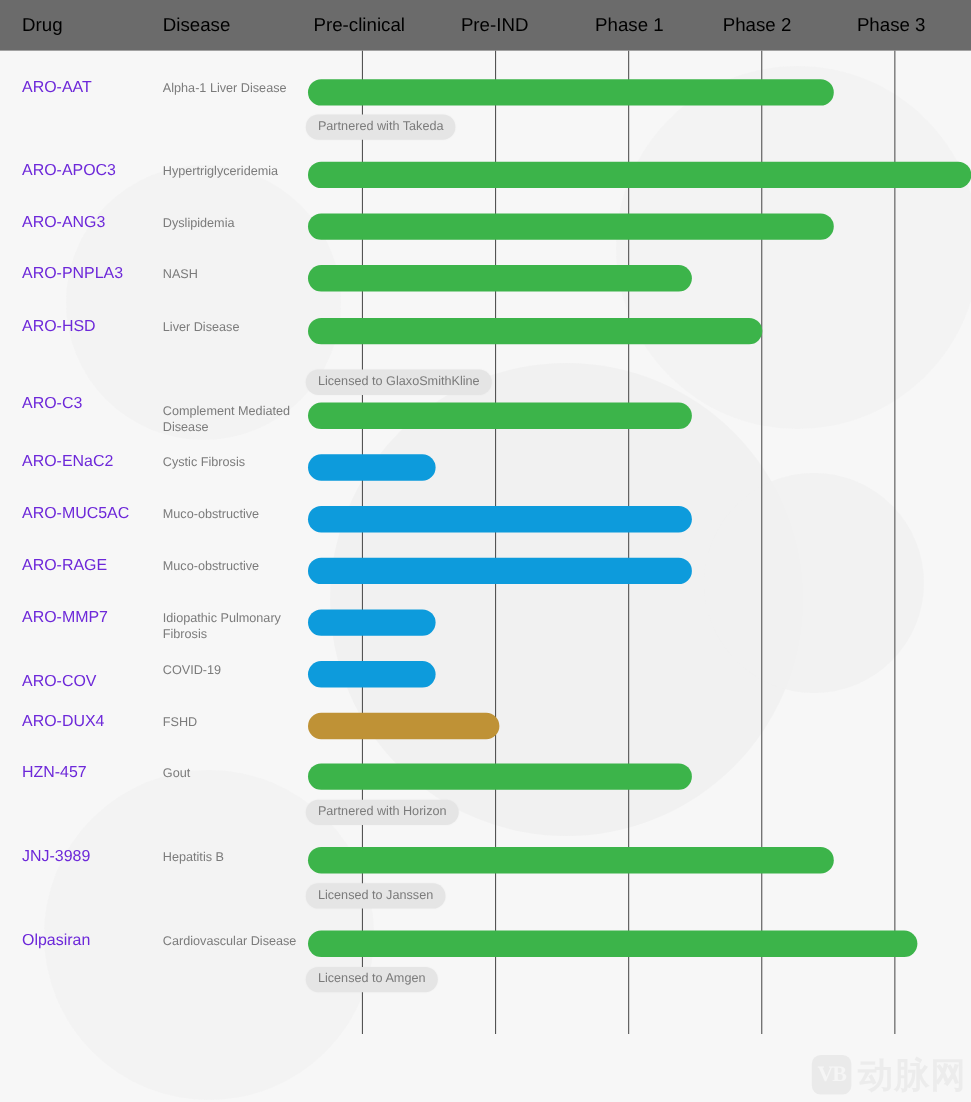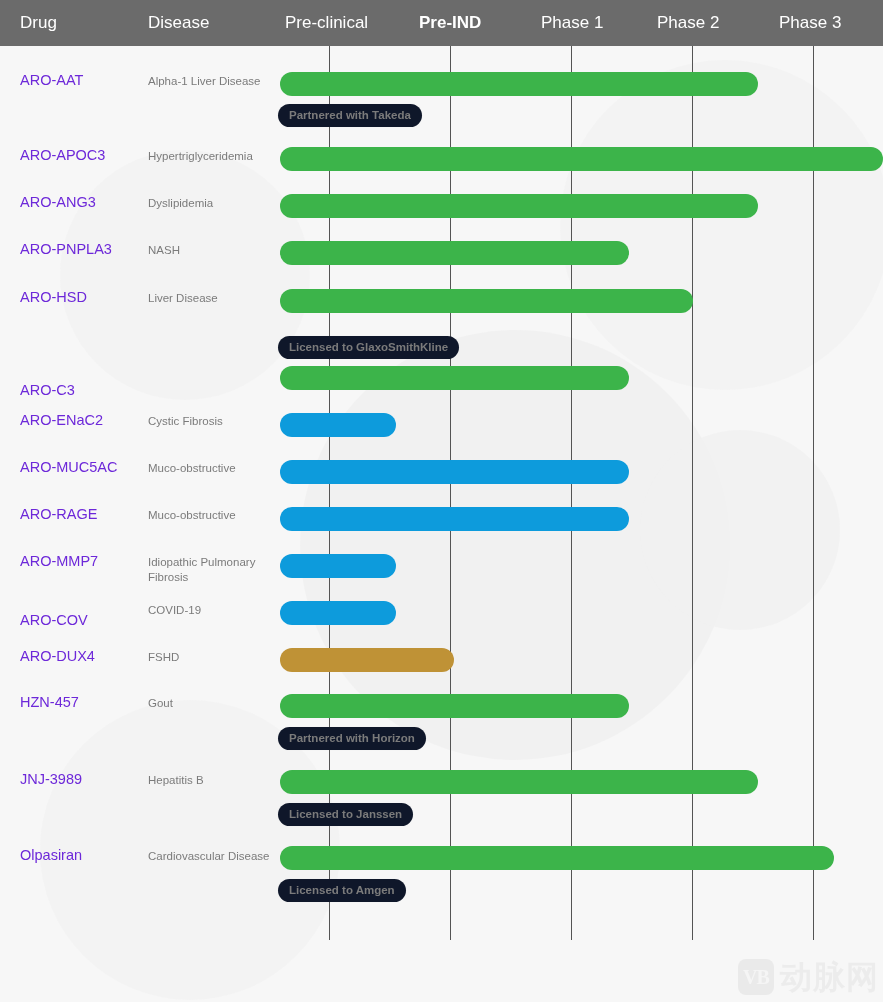--- a/index.html
+++ b/index.html
@@ -34,21 +34,21 @@
   .header {
     position: absolute; left: 0; top: 0;
     width: 883px; height: 46px;
     background: #6b6b6b;
     z-index: 6;
   }
   .header .h-cell {
     position: absolute;
     top: 0; height: 46px;
     line-height: 46px;
-    color: #ffffff;
+    color: #000000;
     font-size: 17px;
     white-space: nowrap;
   }
 
   
   .gridline {
     position: absolute;
     top: 46px;
     width: 1px;
     height: 894px;
@@ -77,27 +77,26 @@
   .bar {
     position: absolute;
     height: 24px;
     border-radius: 12px;
   }
   .note {
     position: absolute;
     height: 23px;
     line-height: 23px;
     padding: 0 11px;
-    background: #0f172a;
+    background: #e5e5e5;
     border-radius: 12px;
     font-size: 11.5px;
     color: #7b7b7b;
     white-space: nowrap;
     box-shadow: 0 0 2px rgba(0,0,0,.04);
-    font-weight: bold;
   }
 
   
   .legend {
     position: absolute;
     left: 0; top: 940px;
     width: 883px; height: 62px;
     z-index: 5;
   }
   .watermark {
@@ -138,21 +137,21 @@
   <div class="blob b1"></div>
   <div class="blob b2"></div>
   <div class="blob b3"></div>
   <div class="blob b4"></div>
   <div class="blob b5"></div>
 
   <div class="header" id="header">
       <div class="h-cell" style="left: 20px;">Drug</div>
       <div class="h-cell" style="left: 148px;">Disease</div>
       <div class="h-cell" style="left: 285px;">Pre-clinical</div>
-      <div class="h-cell" style="left: 419px; font-weight: bold;">Pre-IND</div>
+      <div class="h-cell" style="left: 419px;">Pre-IND</div>
       <div class="h-cell" style="left: 541px;">Phase 1</div>
       <div class="h-cell" style="left: 657px;">Phase 2</div>
       <div class="h-cell" style="left: 779px;">Phase 3</div>
     </div>
 
   <div id="gridlines">
       <div class="gridline" style="left: 329px; background: rgb(84, 84, 84);"></div>
       <div class="gridline" style="left: 450px; background: rgb(84, 84, 84);"></div>
       <div class="gridline" style="left: 571px; background: rgb(84, 84, 84);"></div>
       <div class="gridline" style="left: 692px; background: rgb(84, 84, 84);"></div>
@@ -170,21 +169,22 @@
       <div class="drug-label" style="top: 148px;">ARO-ANG3</div>
       <div class="disease-label" style="top: 150px;">Dyslipidemia</div>
       <div class="bar" style="left: 280px; width: 478px; top: 148px; background: rgb(60, 180, 74);"></div>
       <div class="drug-label" style="top: 195px;">ARO-PNPLA3</div>
       <div class="disease-label" style="top: 197px;">NASH</div>
       <div class="bar" style="left: 280px; width: 349px; top: 195px; background: rgb(60, 180, 74);"></div>
       <div class="drug-label" style="top: 243px;">ARO-HSD</div>
       <div class="disease-label" style="top: 245px;">Liver Disease</div>
       <div class="bar" style="left: 280px; width: 413px; top: 243px; background: rgb(60, 180, 74);"></div>
       <div class="note" style="left: 278px; top: 275px; margin-top: 15px;">Licensed to GlaxoSmithKline</div>
-      <div class="drug-label" style="top: 336px;">ARO-C3</div>
+      <div class="drug-label" style="top: 313px;">ARO-C3</div>
+      <div class="disease-label" style="top: 321px;">Complement Mediated Disease</div>
       <div class="bar" style="left: 280px; width: 349px; top: 320px; background: rgb(60, 180, 74);"></div>
       <div class="drug-label" style="top: 366px;">ARO-ENaC2</div>
       <div class="disease-label" style="top: 368px;">Cystic Fibrosis</div>
       <div class="bar" style="left: 280px; width: 116px; top: 367px; background: rgb(13, 155, 220);"></div>
       <div class="drug-label" style="top: 413px;">ARO-MUC5AC</div>
       <div class="disease-label" style="top: 415px;">Muco-obstructive</div>
       <div class="bar" style="left: 280px; width: 349px; top: 414px; background: rgb(13, 155, 220);"></div>
       <div class="drug-label" style="top: 460px;">ARO-RAGE</div>
       <div class="disease-label" style="top: 462px;">Muco-obstructive</div>
       <div class="bar" style="left: 280px; width: 349px; top: 461px; background: rgb(13, 155, 220);"></div>

